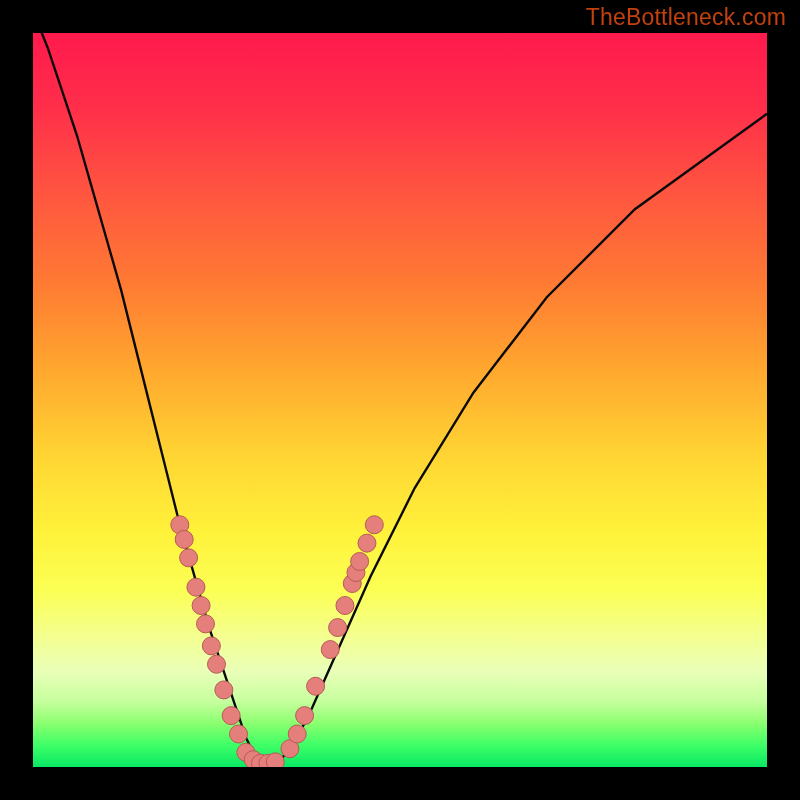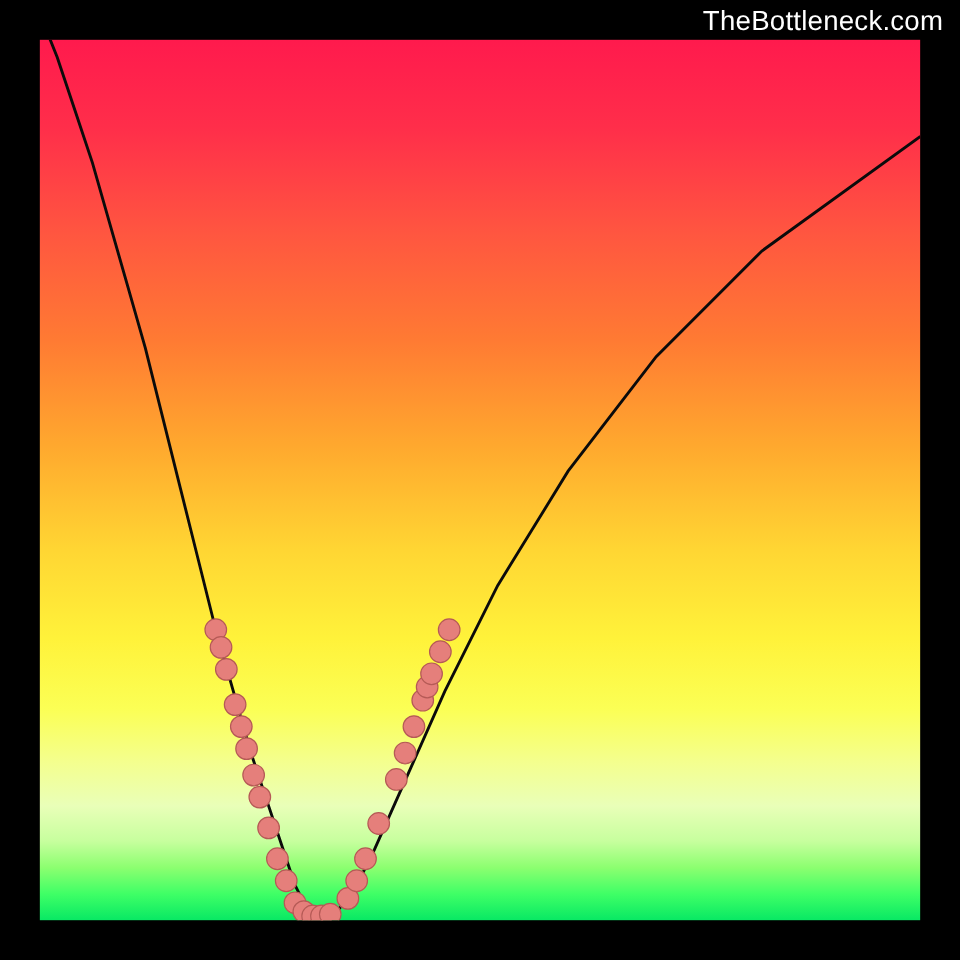--- a/index.html
+++ b/index.html
@@ -55,21 +55,21 @@
     position: absolute;
     left: 0;
     top: 0;
     width: 100%;
     height: 100%;
   }
   .attribution {
     position: absolute;
     top: 4px;
     right: 14px;
-    color: #ffffff;
+    color: #c2410c;
     font-size: 23px;
     font-weight: 500;
     letter-spacing: 0.2px;
     text-align: right;
   }
 </style>
 </head>
 <body>
 
 <div class="frame">

